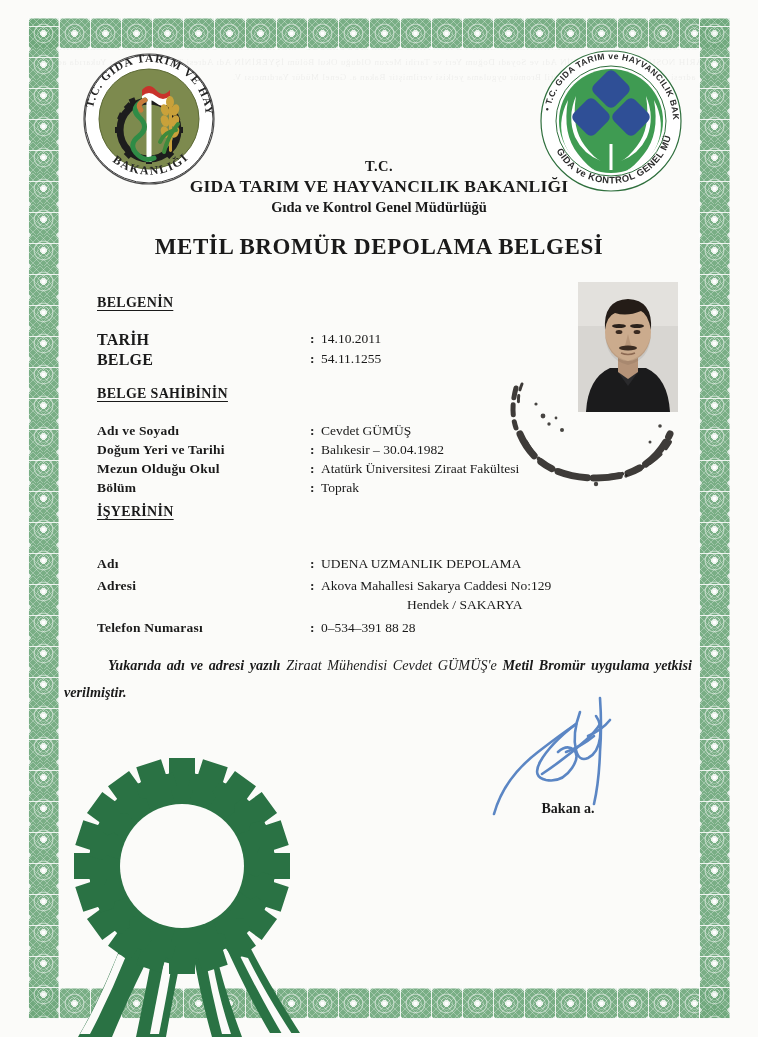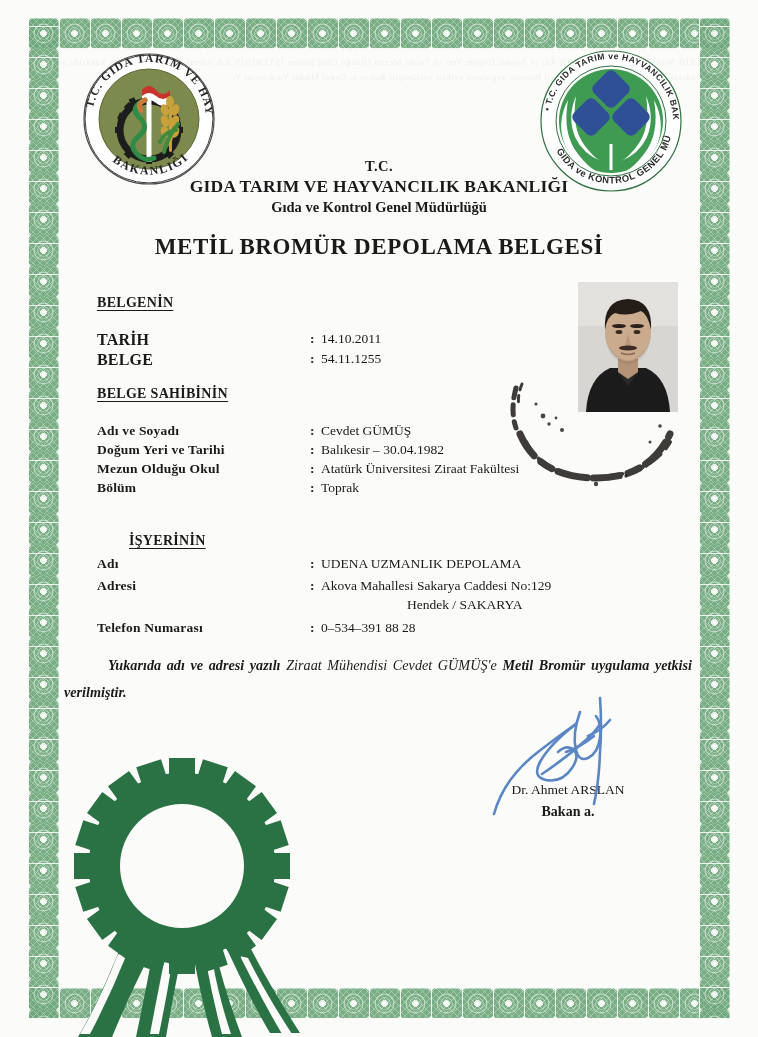--- a/index.html
+++ b/index.html
@@ -73,41 +73,41 @@
   .tc{top:158px;font-size:14.5px;font-weight:bold;letter-spacing:.4px;text-align:center;}
   .ministry{top:176px;font-size:17.5px;font-weight:bold;letter-spacing:.2px;}
   .gm{top:199px;font-size:14.5px;font-weight:bold;}
   .doc-title{top:234px;font-size:23px;font-weight:bold;letter-spacing:.6px;}
 
   
   .sect{position:absolute;left:97px;font-size:14px;font-weight:bold;
         text-decoration:underline;text-underline-offset:2.5px;letter-spacing:.3px;}
   .s-belgenin{top:295px;}
   .s-sahibin{top:386px;}
-  .s-isyerinin{top:533px;margin-left:32px;}
+  .s-isyerinin{top:504px;}
 
   
   .row{position:absolute;left:97px;width:560px;font-size:13.5px;}
   .row .lbl{position:absolute;left:0;font-weight:bold;white-space:nowrap;letter-spacing:.2px;}
   .row .colon{position:absolute;left:213px;font-weight:bold;}
   .row .val{position:absolute;left:224px;white-space:nowrap;}
   .row.big .lbl{font-size:16px;}
   .cont{position:absolute;left:310px;white-space:nowrap;}
 
   
   .para{position:absolute;left:64px;top:652px;width:628px;
         font-size:14.2px;line-height:27px;text-align:justify;font-style:italic;}
   .para b{font-weight:bold;font-style:italic;}
   .para .rom{font-style:italic;font-weight:normal;}
   .para .indent{display:inline-block;width:44px;}
 
   
   .sig{position:absolute;left:418px;top:782px;width:300px;text-align:center;}
   .sig .l1{font-size:13.5px;}
-  .sig .l2{font-size:14px;font-weight:bold;margin-top:6px;}
+  .sig .l2{font-size:14px;font-weight:bold;margin-top:19px;}
   .sig .l3{font-size:14px;font-weight:bold;margin-top:1px;}
   .sig .l3 .v{font-weight:normal;}
 
   .signature-ink{position:absolute;left:470px;top:690px;width:180px;height:130px;z-index:7;}
 
   
   .photo{position:absolute;left:578px;top:282px;width:100px;height:130px;
          z-index:6;overflow:hidden;background:#cfcfcd;}
   .stamp{position:absolute;left:500px;top:380px;width:190px;height:130px;z-index:8;
          pointer-events:none;}
@@ -349,21 +349,20 @@
         <path d="M106 34 q-26 20 -36 38 q-8 15 6 18 q16 3 26 -12 q8 -12 2 -18 q-7 -6 -16 2"></path>
         <path d="M72 84 q24 -16 44 -34 q10 -9 14 -16"></path>
         <path d="M110 22 q-8 22 -4 38 q3 12 12 8 q10 -5 12 -20 q2 -14 -4 -22"></path>
         <path d="M130 8 q2 28 0 54 q-1 30 -6 52"></path>
         <path d="M118 46 q14 -6 22 -16"></path>
         <path d="M96 62 q16 -6 28 -16"></path>
       </g>
     </svg>
 
     <div class="sig">
-      <div class="l1">Dr. Ahmet ARSLAN</div>
       <div class="l2">Bakan a.</div>
     </div>
 
     <svg class="rosette" viewBox="0 0 280 295">
       <g fill="#2a7244">
 
         <path d="M82 196 q-22 58 -46 99 l34 0 q20 -48 40 -86 z"></path>
         <path d="M112 205 q-10 52 -18 90 l30 0 q8 -46 16 -84 z"></path>
         <path d="M150 205 q8 48 20 90 l30 0 q-18 -48 -26 -84 z"></path>
         <path d="M180 196 q24 54 48 95 l30 0 q-32 -50 -52 -90 z"></path>

